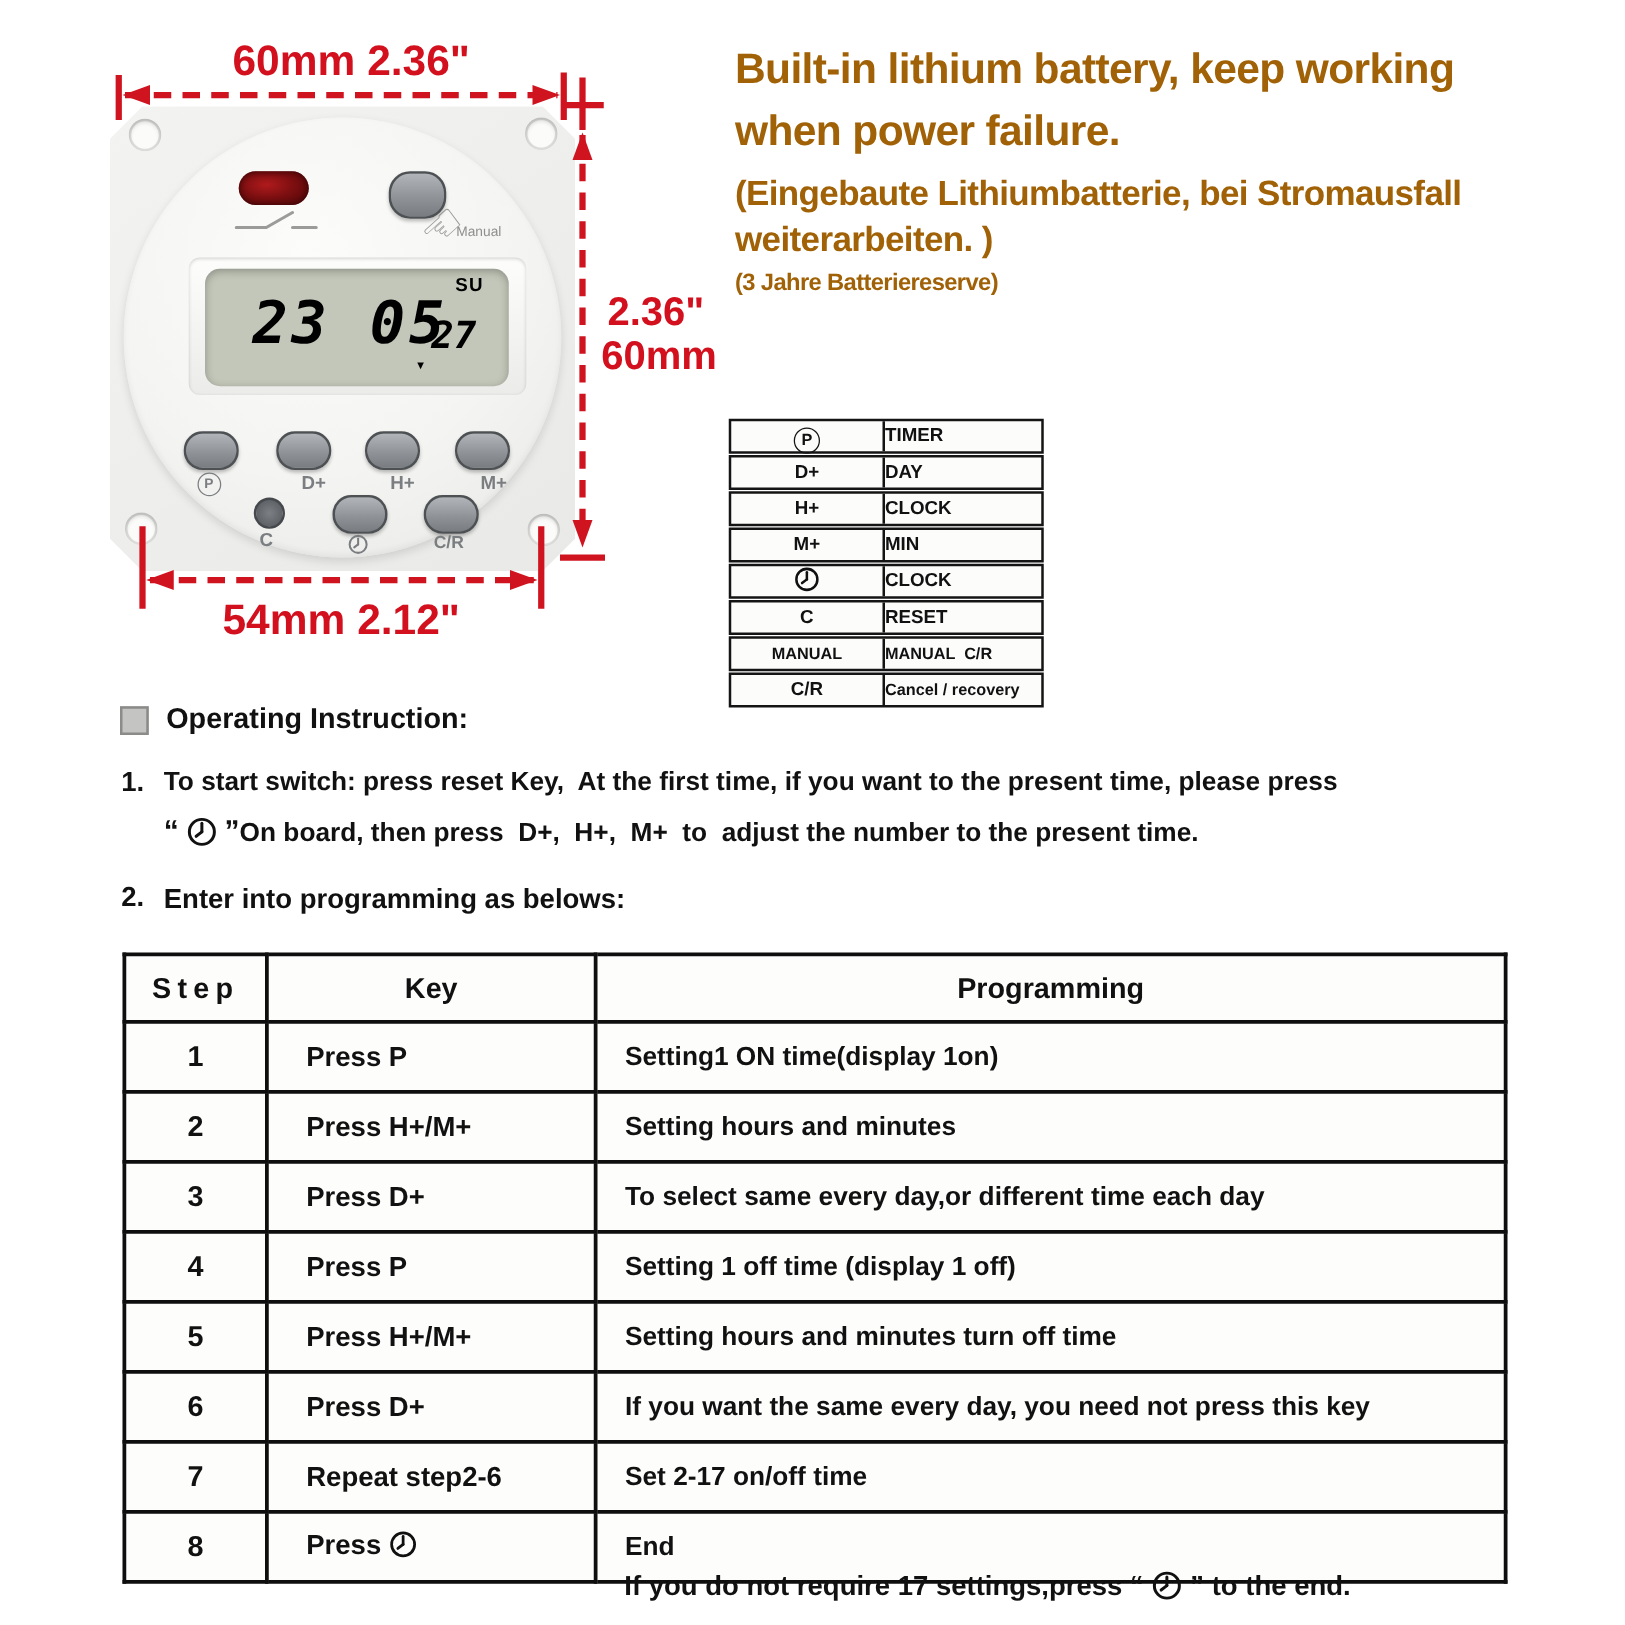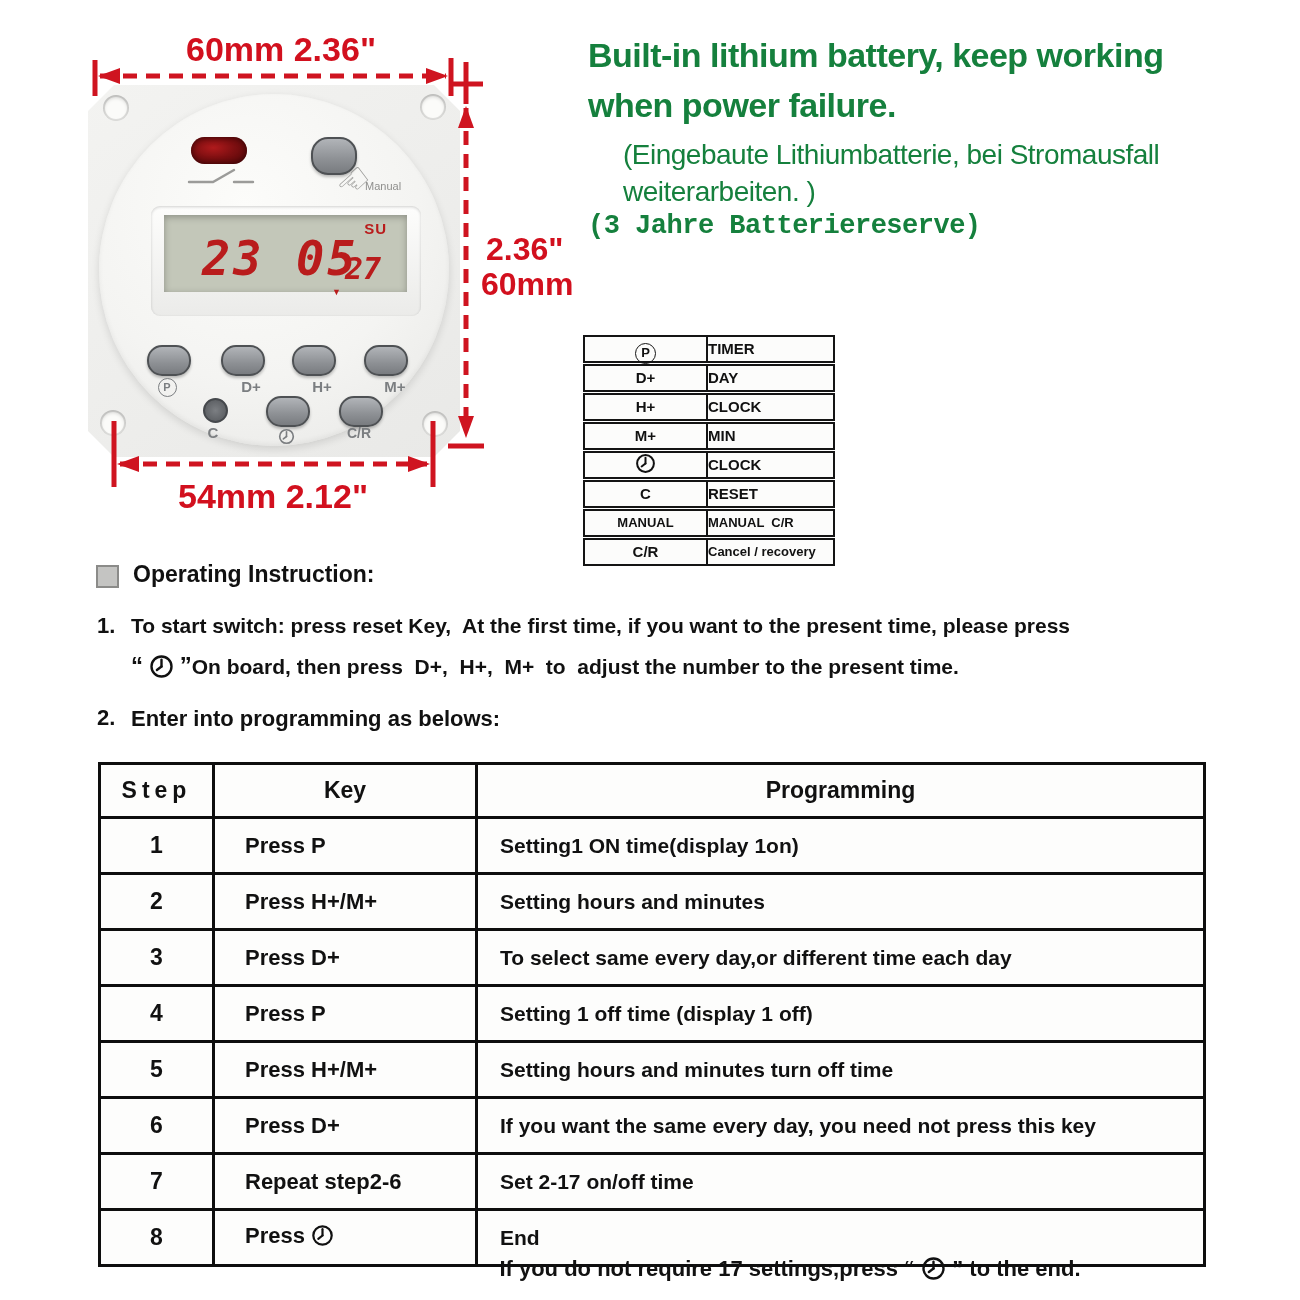--- a/index.html
+++ b/index.html
@@ -25,45 +25,45 @@
   .obtn{position:absolute;border-radius:15px;
         background:linear-gradient(180deg,#b1b4b8 0%,#8d9094 60%,#797c80 100%);
         border:2px solid #4e5154;box-shadow:0 2px 3px rgba(0,0,0,.25);}
   .manual-btn{left:212px;top:43px;width:42px;height:34px;border-radius:17px;}
   .hand{position:absolute;left:238px;top:66px;font-family:"DejaVu Sans",sans-serif;
         font-size:37px;color:#9b9b99;transform:rotate(-42deg);}
   .manual-txt{position:absolute;left:266px;top:86px;font-size:11px;color:#8f8f8d;}
   .lcd{position:absolute;left:52px;top:112px;width:270px;height:110px;border-radius:9px;
        background:linear-gradient(#fdfdfc,#ebebe9);
        box-shadow:inset 0 1px 3px rgba(0,0,0,.18);}
-  .screen{position:absolute;left:13px;top:9px;width:243px;height:77px;border-radius:0;
+  .screen{position:absolute;left:13px;top:9px;width:243px;height:94px;border-radius:12px;
           background:#c3c7b9;box-shadow:inset 0 2px 7px rgba(0,0,0,.28);
-          color:#b91c1c;}
+          color:#000000;}
   .lcd-day{position:absolute;right:20px;top:5px;font-size:15px;font-weight:bold;letter-spacing:1px;}
   .lcd-main{position:absolute;left:38px;top:16px;font-family:"DejaVu Sans Mono",monospace;
             font-weight:bold;font-style:italic;font-size:47px;letter-spacing:3px;}
   .lcd-sec{position:absolute;left:181px;top:36px;font-family:"DejaVu Sans Mono",monospace;
            font-weight:bold;font-style:italic;font-size:30px;}
   .lcd-mark{position:absolute;left:168px;top:72px;font-size:9px;}
   .btn-label{position:absolute;font-size:15px;font-weight:bold;color:#7b7e81;text-align:center;width:60px;}
   .cp-dev{display:inline-block;width:17px;height:17px;border:1.5px solid #7b7e81;border-radius:50%;
           font-size:11px;line-height:16px;text-align:center;color:#7b7e81;font-weight:bold;}
   .dotbtn{position:absolute;left:104px;top:304px;width:21px;height:21px;border-radius:50%;
           background:radial-gradient(#7c7f83,#53565a);border:2px solid #45484c;}
 
   
-  .red{color:#15803d;}
+  .red{color:#a16207;}
   .dimlbl{font-weight:bold;color:#d2101e;}
 
   
   .headline{left:588px;top:30px;width:680px;}
   .hl1{font-size:34px;font-weight:bold;line-height:50px;letter-spacing:-0.5px;}
-  .hl2{font-size:28px;font-weight:normal;line-height:37px;letter-spacing:-0.5px;margin-left:35px;}
+  .hl2{font-size:28px;font-weight:bold;line-height:37px;letter-spacing:-0.5px;}
   .hl3{font-size:36px;font-weight:bold;margin-top:17px;letter-spacing:-0.5px;}
-  .hl4{font-size:27px;font-weight:bold;line-height:33px;letter-spacing:-0.5px;font-family:Liberation Mono, monospace;}
+  .hl4{font-size:19px;font-weight:bold;line-height:33px;letter-spacing:-0.5px;}
 
   
   .ktable{left:583px;top:335px;width:252px;}
   .kt-row{display:flex;border:2px solid #141414;margin-bottom:1px;background:#fcfcfb;}
   .kt-key{width:121px;border-right:2px solid #141414;text-align:center;font-size:15px;
           font-weight:600;line-height:24px;height:24px;}
   .kt-val{flex:1;text-align:left;font-size:15px;font-weight:600;line-height:24px;height:24px;}
   .kt-small{font-size:13px;}
   .cp{display:inline-block;width:19px;height:19px;border:1.8px solid #141414;border-radius:50%;
       font-size:13px;line-height:18px;text-align:center;font-weight:bold;vertical-align:-3px;}

